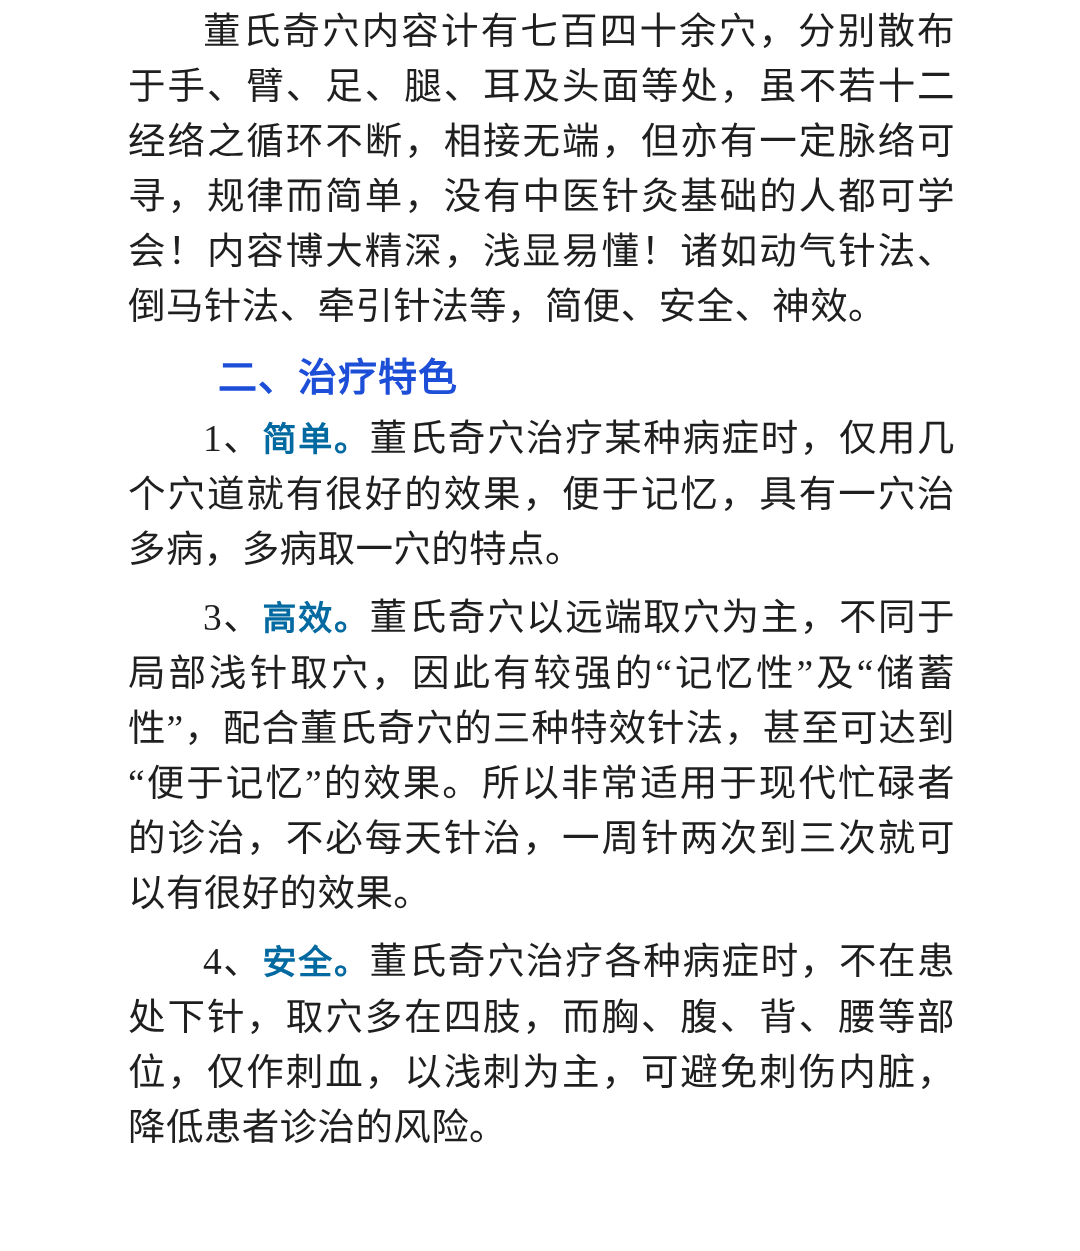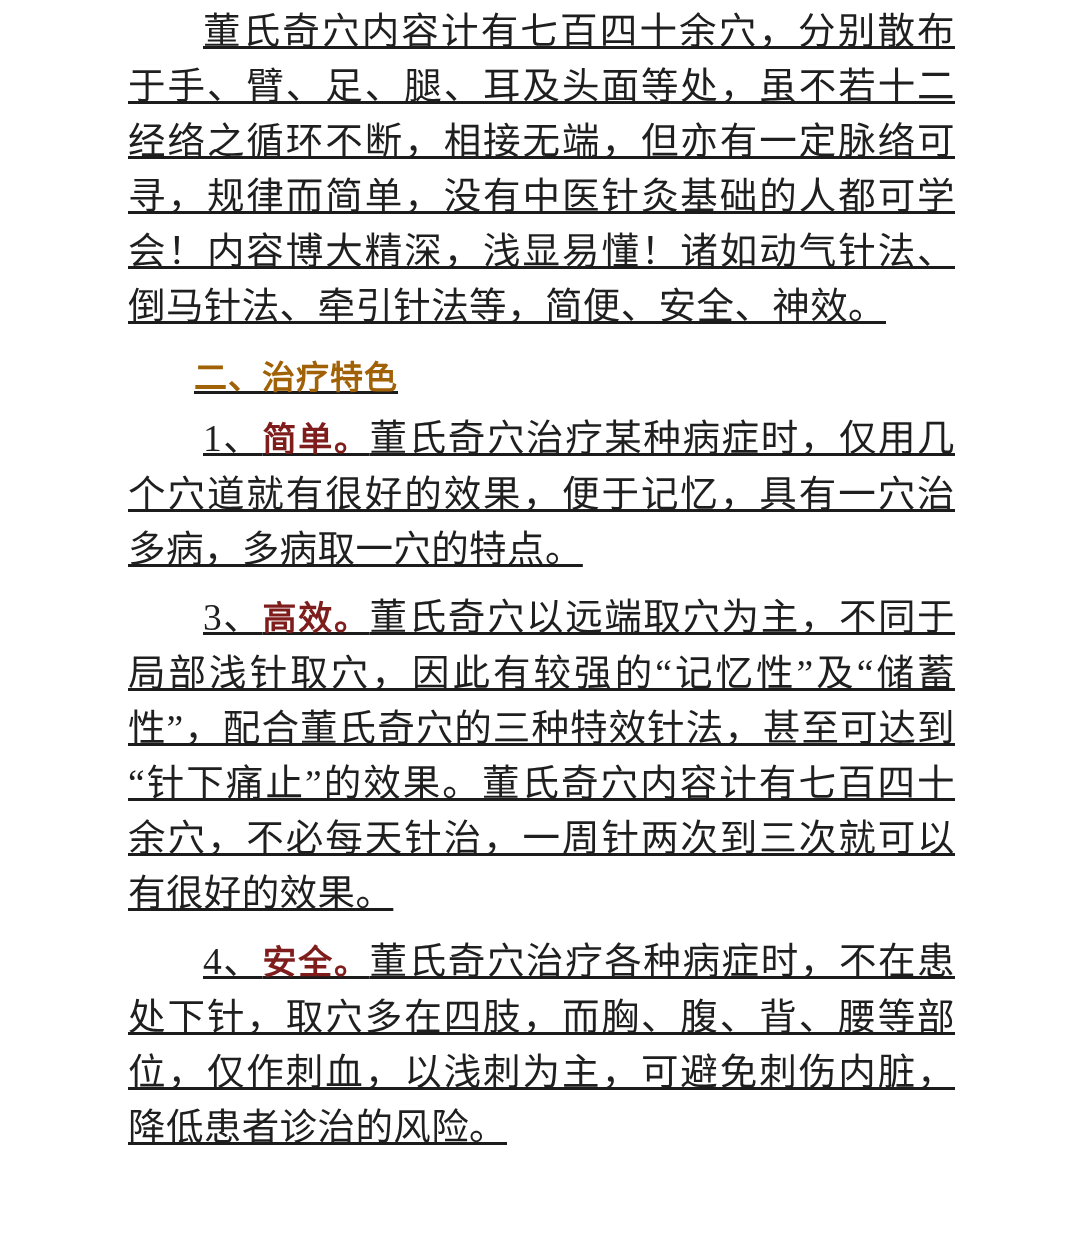--- a/index.html
+++ b/index.html
@@ -16,21 +16,20 @@
     color: #1c1c1c;
   }
 
   .page {
     position: relative;
     width: 1080px;
     height: 1251px;
     background: #ffffff;
     box-sizing: border-box;
     padding: 0 125px 0 128px;
-    text-decoration: underline;
   }
 
   .doc-body {
     padding-top: 4px;
   }
 
   
   .para {
     margin: 0;
     font-size: 37.5px;
@@ -42,57 +41,57 @@
     color: #1f1f1f;
     font-weight: 400;
   }
 
   .para + .para {
     margin-top: 13px;
   }
 
   
   .heading {
-    margin: 0;
+    margin: 12px;
     font-family: "DejaVu Sans", "Liberation Sans", sans-serif;
-    font-size: 33px;
+    font-size: 39px;
     line-height: 55px;
     font-weight: 700;
     text-indent: 2em;
     letter-spacing: 1px;
-    color: #a16207;
+    color: #1d4ed8;
   }
 
   .heading.spaced-top { margin-top: 16px; }
   .heading.spaced-bottom { margin-bottom: 6px; }
 
   
   .lead {
     font-family: "DejaVu Sans", "Liberation Sans", sans-serif;
     font-weight: 700;
     font-size: 34px;
     letter-spacing: 0.5px;
-    color: #7f1d1d;
+    color: #0369a1;
   }
 
   .num {
     font-family: "Liberation Serif", "DejaVu Serif", serif;
   }
 </style>
 </head>
 <body>
 
 <div class="page">
   <div class="doc-body">
 
     <p class="para">董氏奇穴内容计有七百四十余穴，分别散布于手、臂、足、腿、耳及头面等处，虽不若十二经络之循环不断，相接无端，但亦有一定脉络可寻，规律而简单，没有中医针灸基础的人都可学会！内容博大精深，浅显易懂！诸如动气针法、倒马针法、牵引针法等，简便、安全、神效。</p>
 
     <h2 class="heading spaced-top spaced-bottom">二、治疗特色</h2>
 
     <p class="para"><span class="num">1、</span><span class="lead">简单。</span><span>董氏奇穴治疗某种病症时，仅用几个穴道就有很好的效果，便于记忆，具有一穴治多病，多病取一穴的特点。</span></p>
 
 
-    <p class="para"><span class="num">3、</span><span class="lead">高效。</span><span>董氏奇穴以远端取穴为主，不同于局部浅针取穴，因此有较强的“记忆性”及“储蓄性”，配合董氏奇穴的三种特效针法，甚至可达到“针下痛止”的效果。董氏奇穴内容计有七百四十余穴，不必每天针治，一周针两次到三次就可以有很好的效果。</span></p>
+    <p class="para"><span class="num">3、</span><span class="lead">高效。</span><span>董氏奇穴以远端取穴为主，不同于局部浅针取穴，因此有较强的“记忆性”及“储蓄性”，配合董氏奇穴的三种特效针法，甚至可达到“便于记忆”的效果。所以非常适用于现代忙碌者的诊治，不必每天针治，一周针两次到三次就可以有很好的效果。</span></p>
 
     <p class="para"><span class="num">4、</span><span class="lead">安全。</span><span>董氏奇穴治疗各种病症时，不在患处下针，取穴多在四肢，而胸、腹、背、腰等部位，仅作刺血，以浅刺为主，可避免刺伤内脏，降低患者诊治的风险。</span></p>
 
   </div>
 </div>
 
 </body></html>

